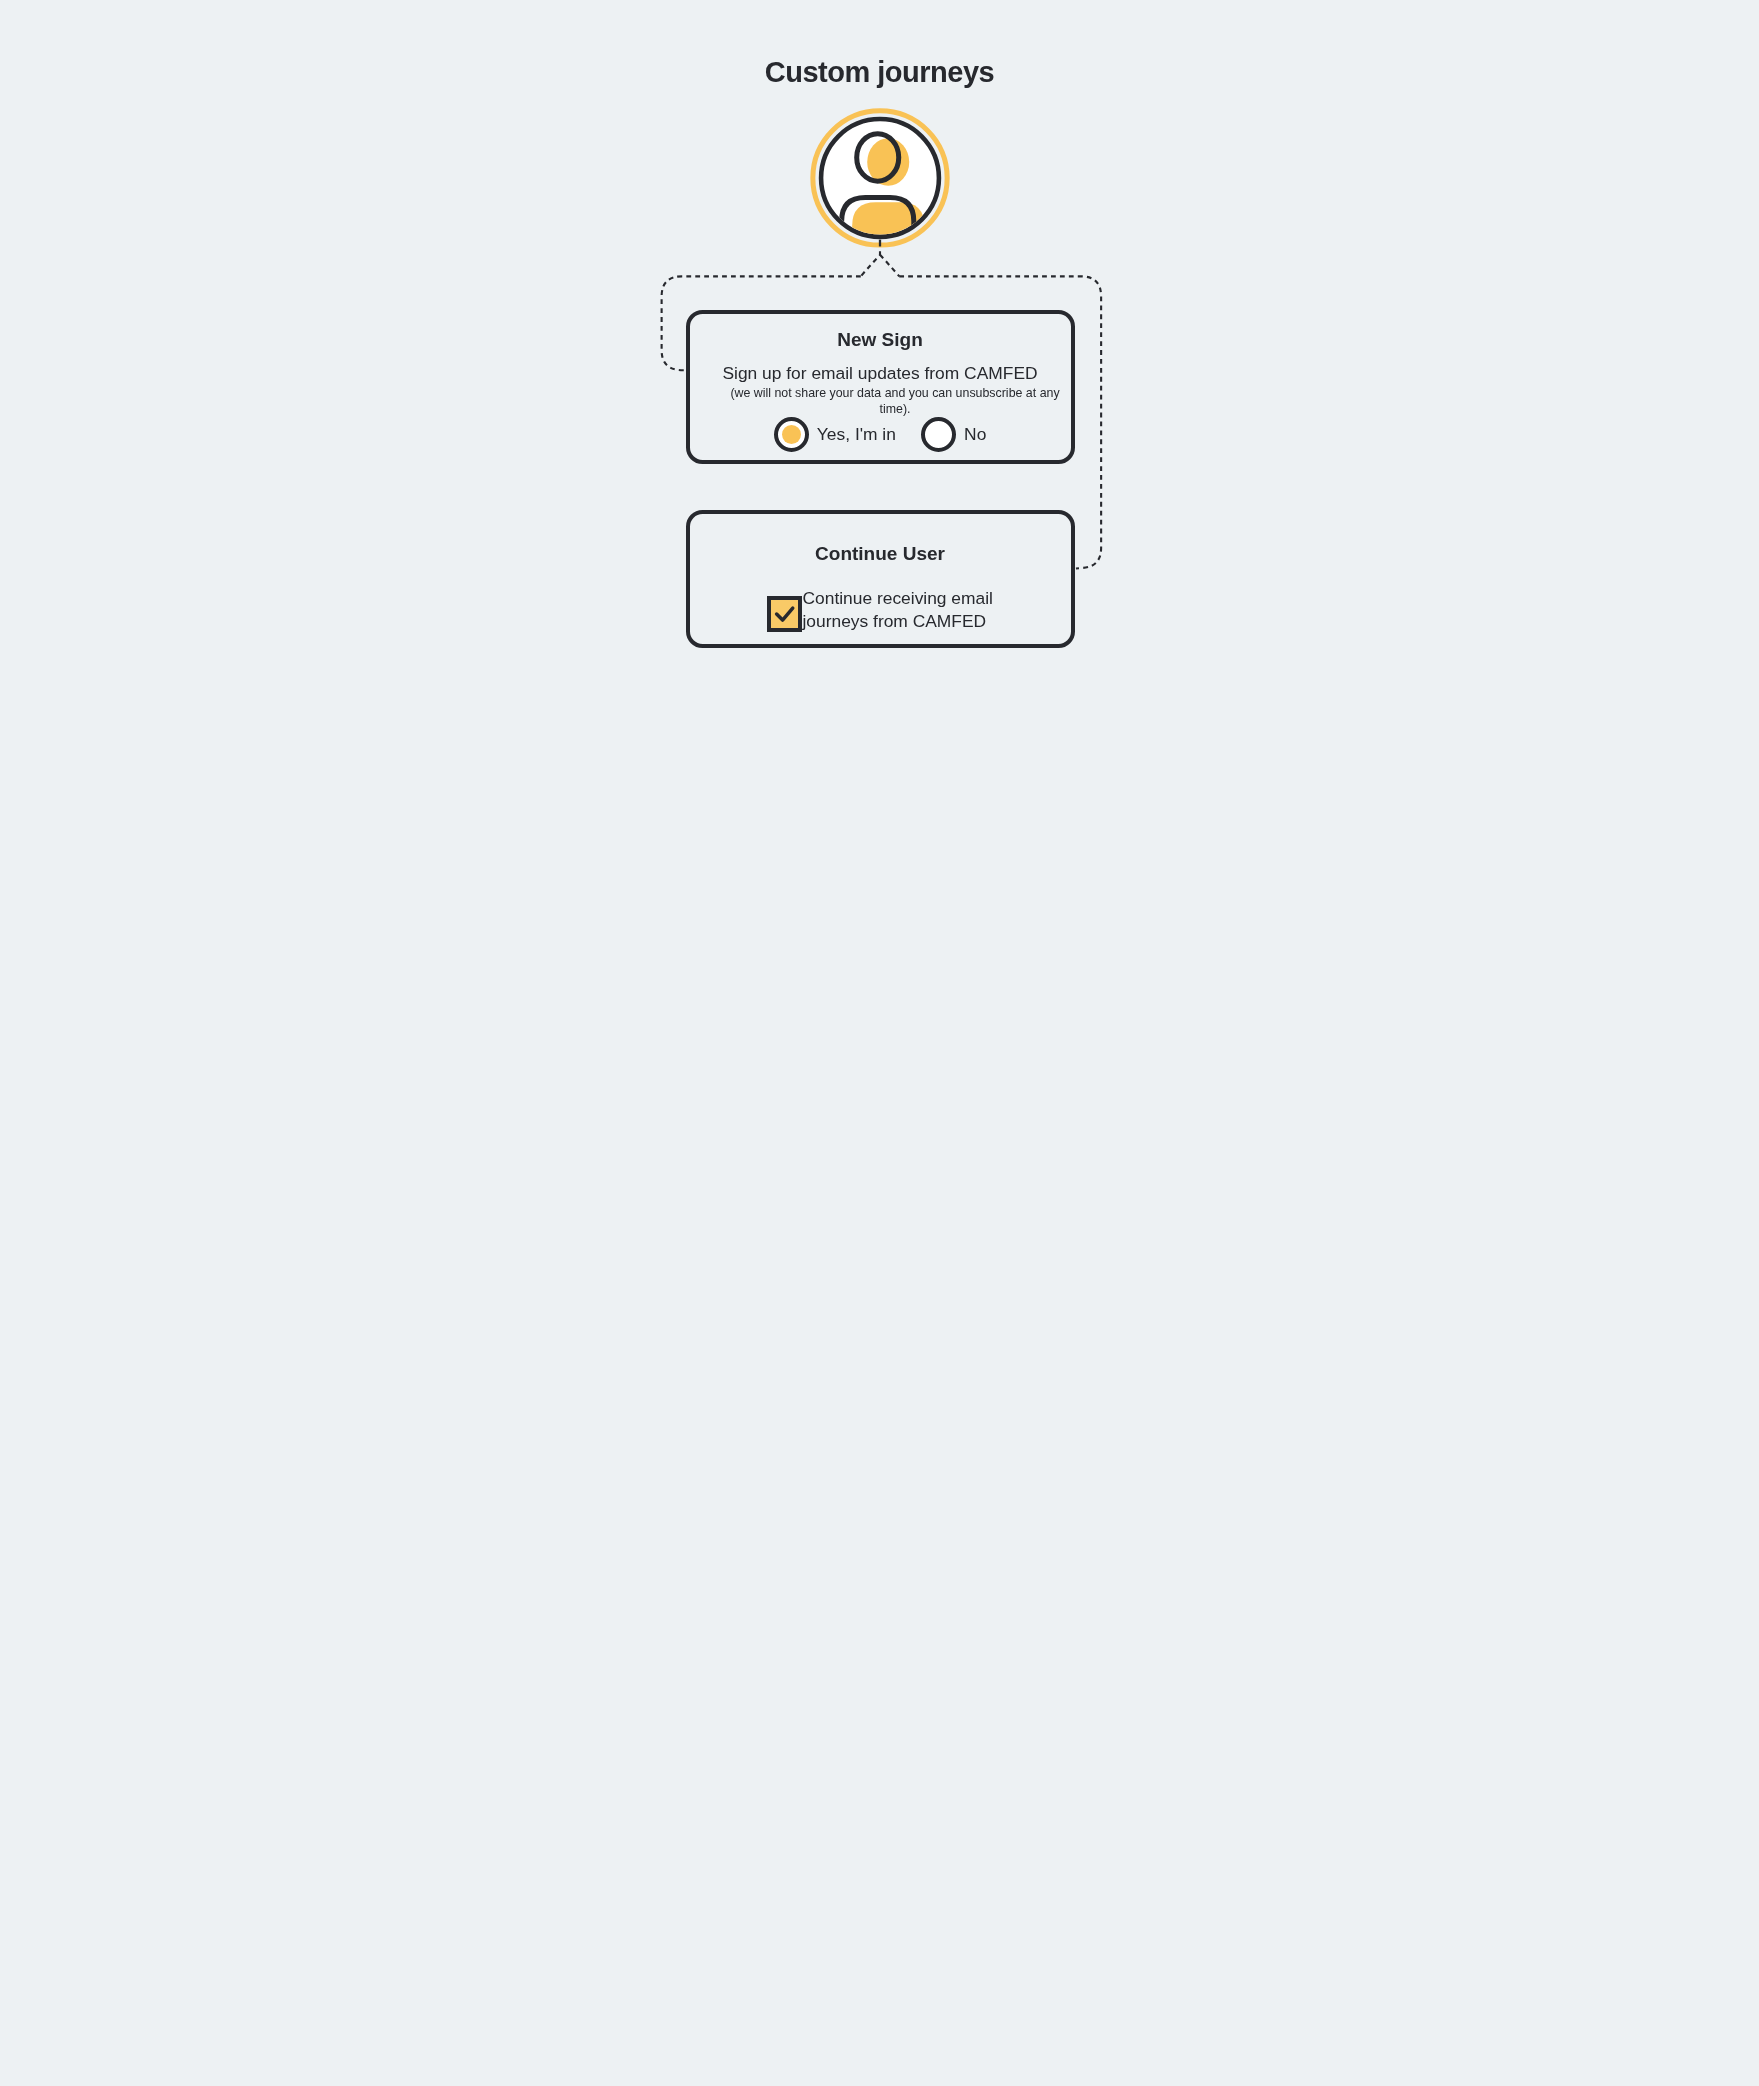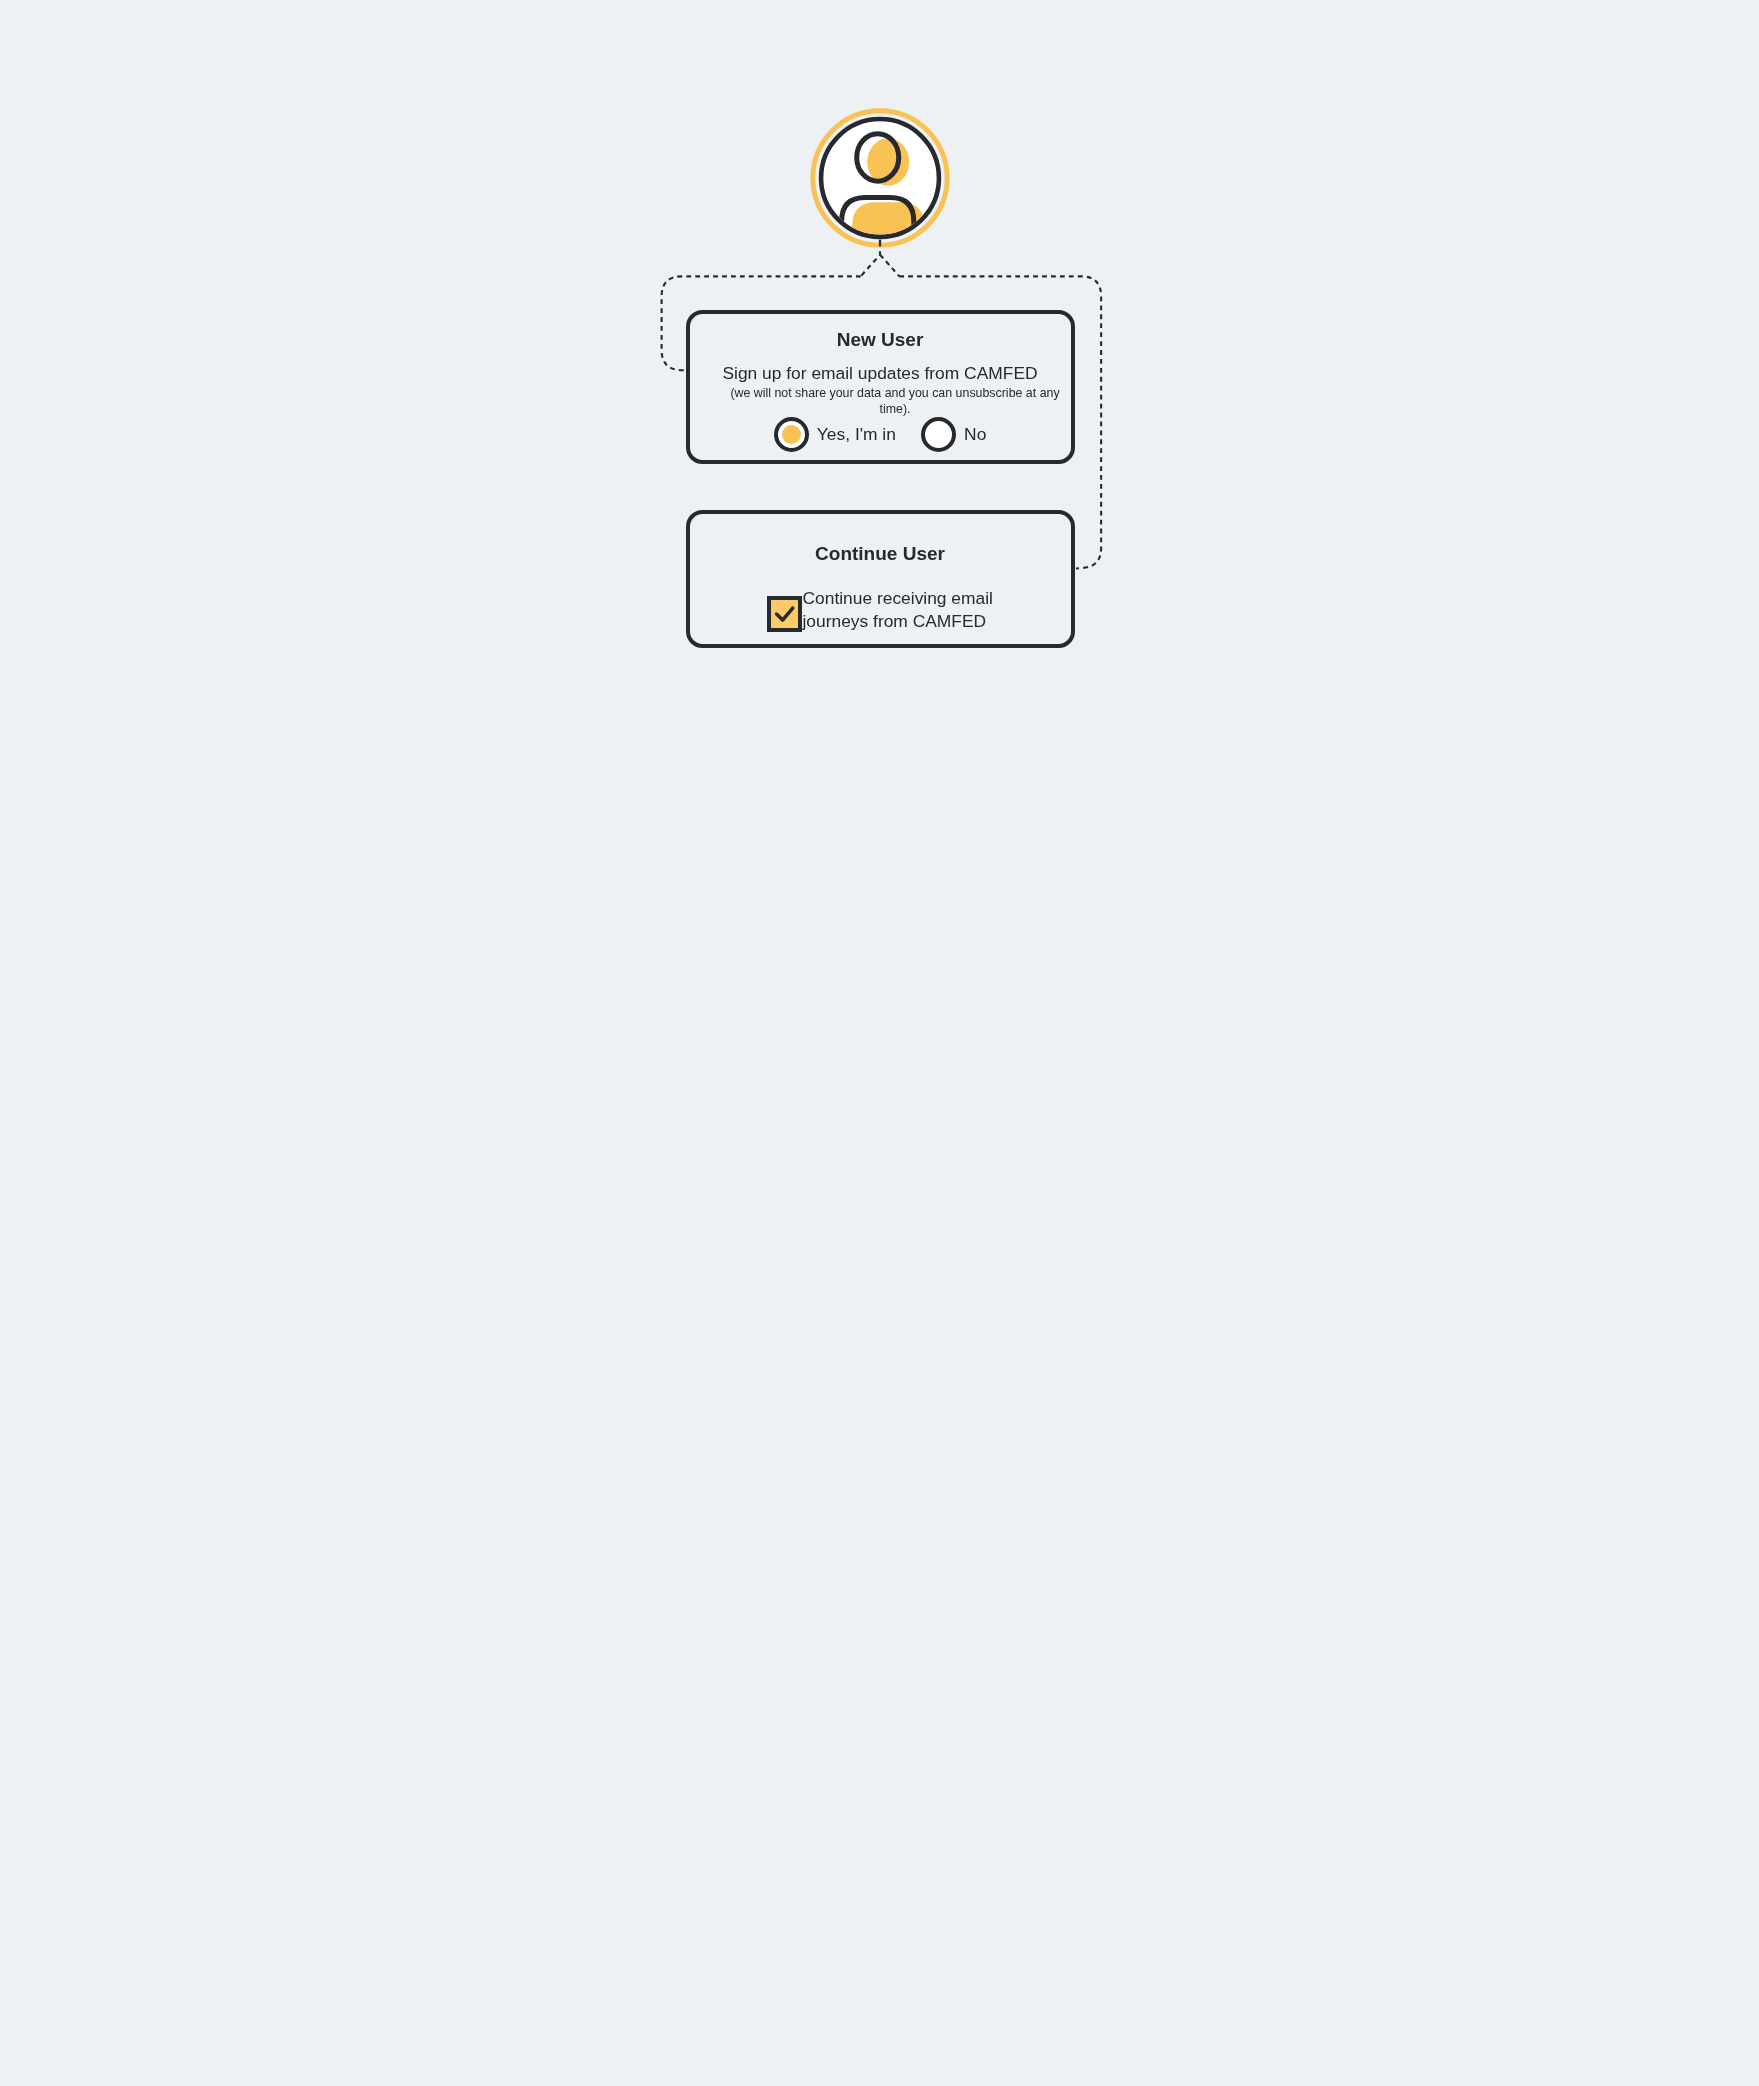--- a/index.html
+++ b/index.html
@@ -82,20 +82,21 @@
   }
   .checkbox-label{
     font-size:17.4px;font-weight:500;line-height:22.5px;color:var(--ink);
   }
 </style>
 </head>
 <body>
 
 <div class="canvas">
 
+  <h1 class="page-title">Custom journeys</h1>
 
   <div class="avatar-wrap">
     <svg viewBox="0 0 324 312" width="148" height="143">
       <defs>
         <clipPath id="avatarClip">
             <circle cx="162" cy="157" r="124"></circle>
           </clipPath>
       </defs>
 
       <circle cx="162" cy="157" r="147" fill="none" stroke="var(--accent)" stroke-width="11"></circle>
@@ -123,21 +124,21 @@
       <path d="M 640 548 L 640 556 C 630 567 614 584 598 603"></path>
       <path d="M 640 556 C 650 567 666 584 682 603"></path>
 
       <path d="M 598 603 L 207 603 Q 163 603 163 647 L 163 764 Q 163 806 205 808 L 212 808"></path>
 
       <path d="M 682 603 L 1079 603 Q 1123 603 1123 647 L 1123 1196 Q 1123 1238 1081 1240 L 1068 1241"></path>
     </g>
   </svg>
 
   <div class="card card-new-user">
-    <div class="card-title">New User</div>
+    <div class="card-title">New Sign</div>
     <div class="card-desc">Sign up for email updates from CAMFED</div>
     <div class="card-subtext">(we will not share your data and you can unsubscribe at any time).</div>
     <div class="radio-row">
       <div class="radio-option">
         <span class="radio-circle">
           <span class="radio-dot"></span>
         </span>
         <span class="radio-label">Yes, I'm in</span>
       </div>
       <div class="radio-option">

